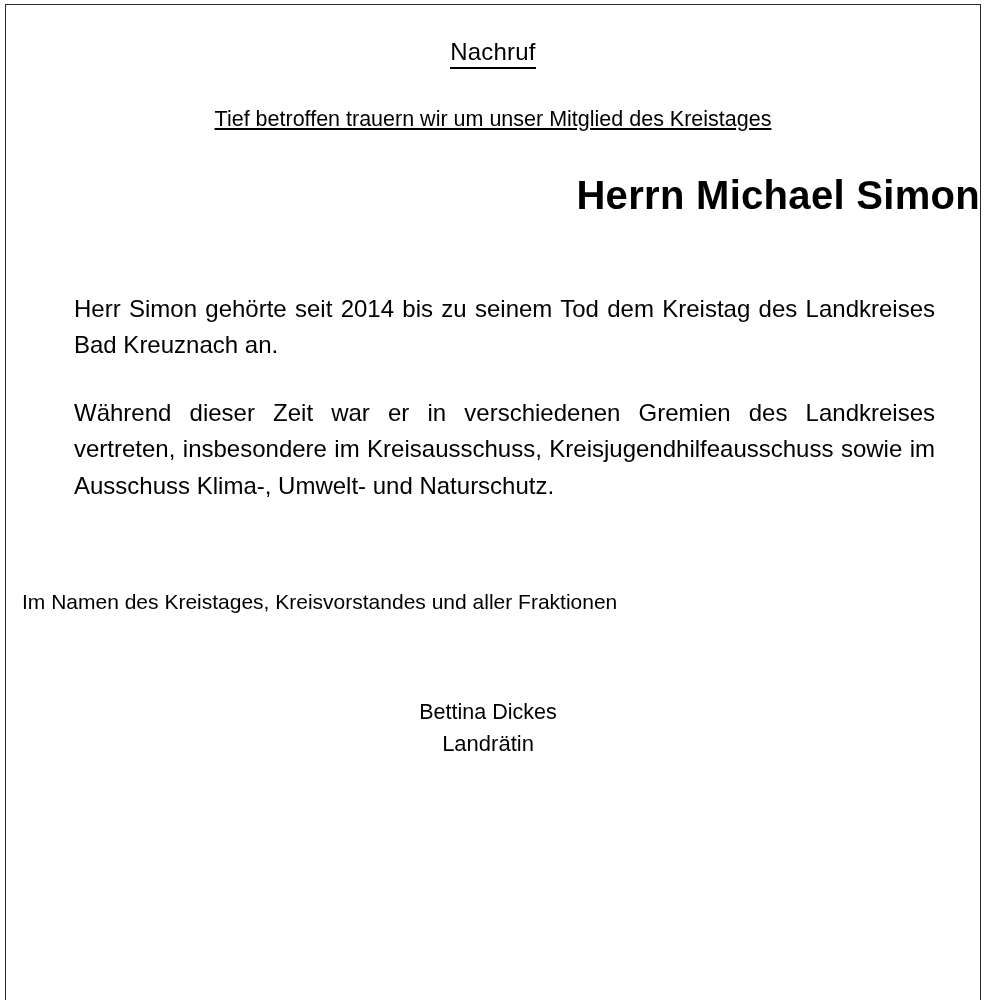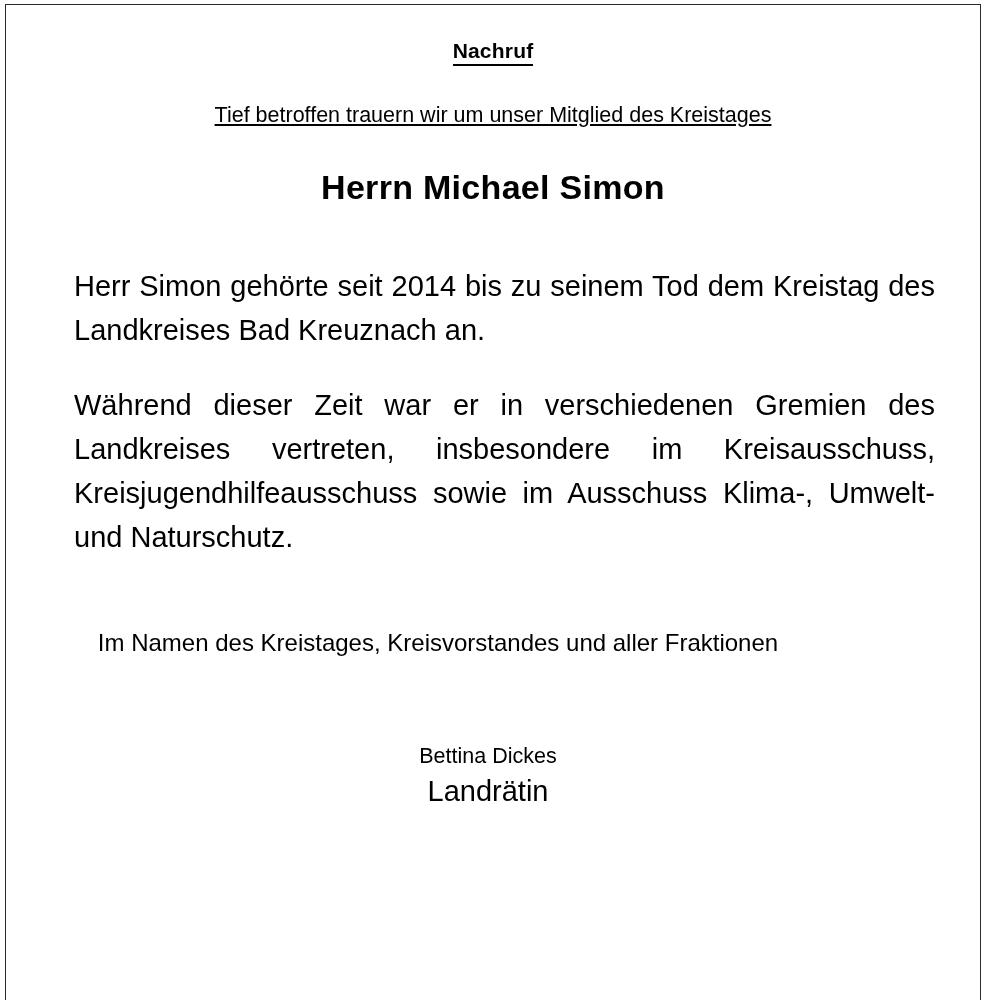--- a/index.html
+++ b/index.html
@@ -30,92 +30,91 @@
     position: absolute;
     left: 0;
     top: 0;
     right: 0;
     bottom: 0;
     padding: 0;
   }
 
   .doc-title {
     text-align: center;
-    font-weight: bold;
-    font-size: 21px;
+    font-weight: normal;
+    font-size: 24px;
     letter-spacing: 0.2px;
     margin: 0;
     padding-top: 33px;
     line-height: 1.2;
   }
   .doc-title .underline-span {
     border-bottom: 2.4px solid #000;
     padding-bottom: 2px;
   }
 
   .subtitle {
     text-align: center;
     font-size: 21.5px;
     margin: 0;
     padding-top: 39px;
     line-height: 1.25;
     text-decoration: underline;
   }
 
   .honoree {
-    text-align: center;
+    text-align: right;
     font-weight: bold;
-    font-size: 34px;
+    font-size: 40px;
     margin: 0;
     padding-top: 38px;
     line-height: 1.2;
     letter-spacing: 0.3px;
   }
 
   .body-block {
     margin: 0;
     padding: 0 45px 0 68px;
     padding-top: 56px;
   }
 
   p.para {
     text-align: justify;
     text-justify: inter-word;
-    font-size: 29px;
+    font-size: 24px;
     line-height: 1.52;
-    margin: 0 0 31px 0;
+    margin: 16px 0 31px 0;
     hyphens: none;
   }
   p.para:last-child {
     margin-bottom: 0;
   }
 
   .closing-line {
-    text-align: center;
-    font-size: 24px;
-    margin: 0;
+    font-size: 21px;
+    margin: 16px;
     padding-top: 68px;
     padding-right: 110px;
     line-height: 1.3;
   }
 
   .signature {
     text-align: center;
     margin: 16px;
     padding-top: 66px;
     padding-right: 10px;
   }
   .signature .sig-name {
     display: block;
     font-size: 21.5px;
     line-height: 1.42;
   }
   .signature .sig-role {
     display: block;
-    font-size: 29px;
+    font-size: 22px;
     line-height: 1.42;
   }
 </style>
 </head>
 <body>
 
 <div class="page-frame">
   <div class="page-inner">
 
     <h1 class="doc-title"><span class="underline-span">Nachruf</span></h1>

